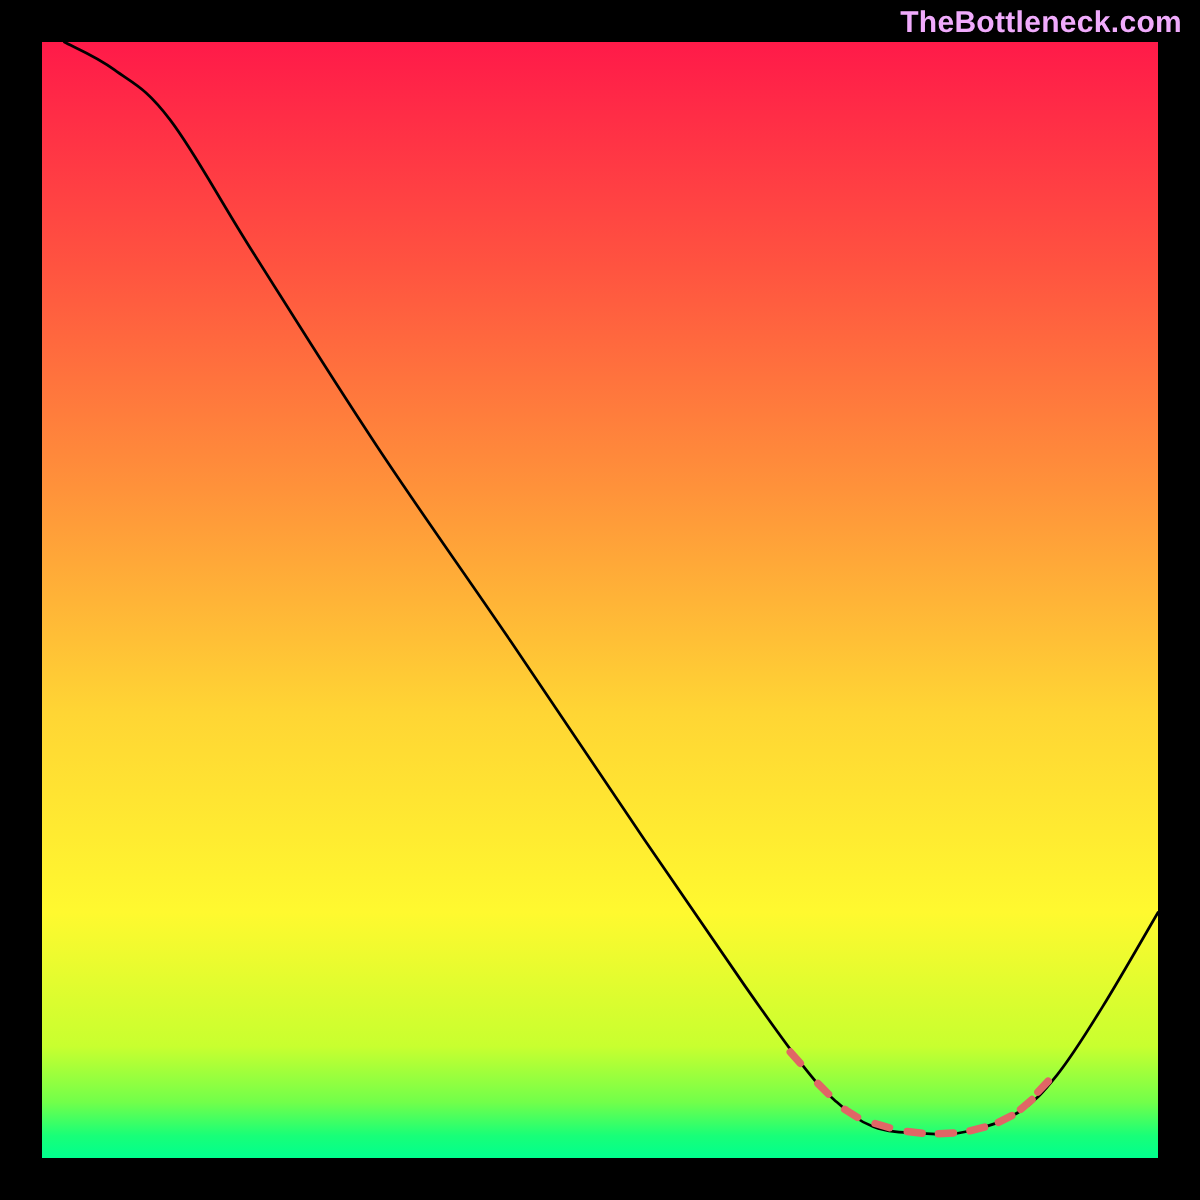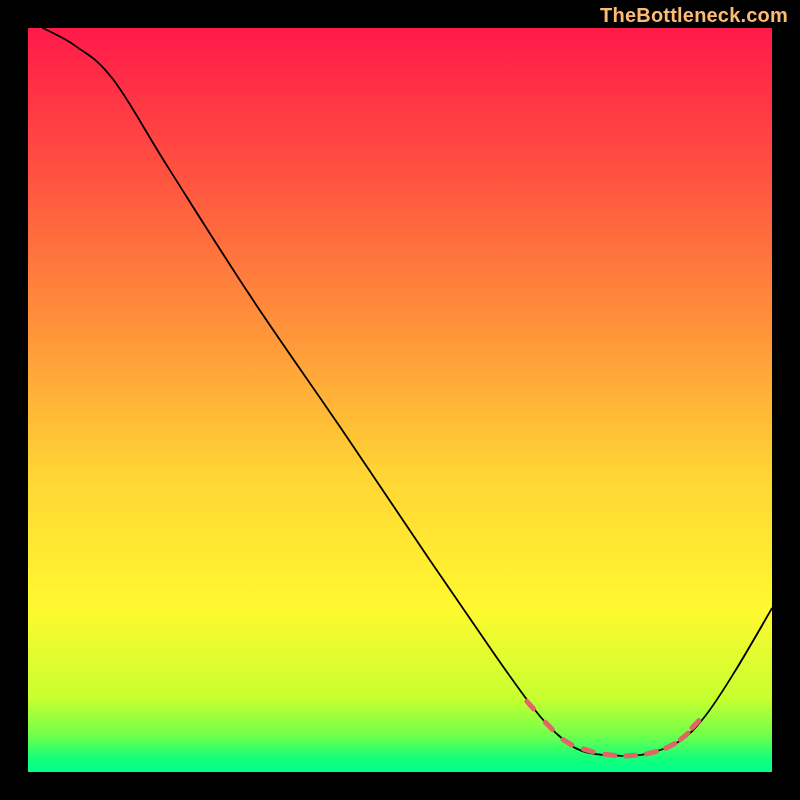--- a/index.html
+++ b/index.html
@@ -15,21 +15,21 @@
     width: 800px;
     height: 800px;
   }
   .watermark {
     position: absolute;
     top: 4px;
     right: 12px;
     font-family: Arial, Helvetica, sans-serif;
     font-size: 20px;
     font-weight: bold;
-    color: #fdba74;
+    color: #f0abfc;
     z-index: 3;
     letter-spacing: 0.2px;
   }
   svg.plot {
     position: absolute;
     left: 28px;
     top: 28px;
     width: 744px;
     height: 744px;
   }

